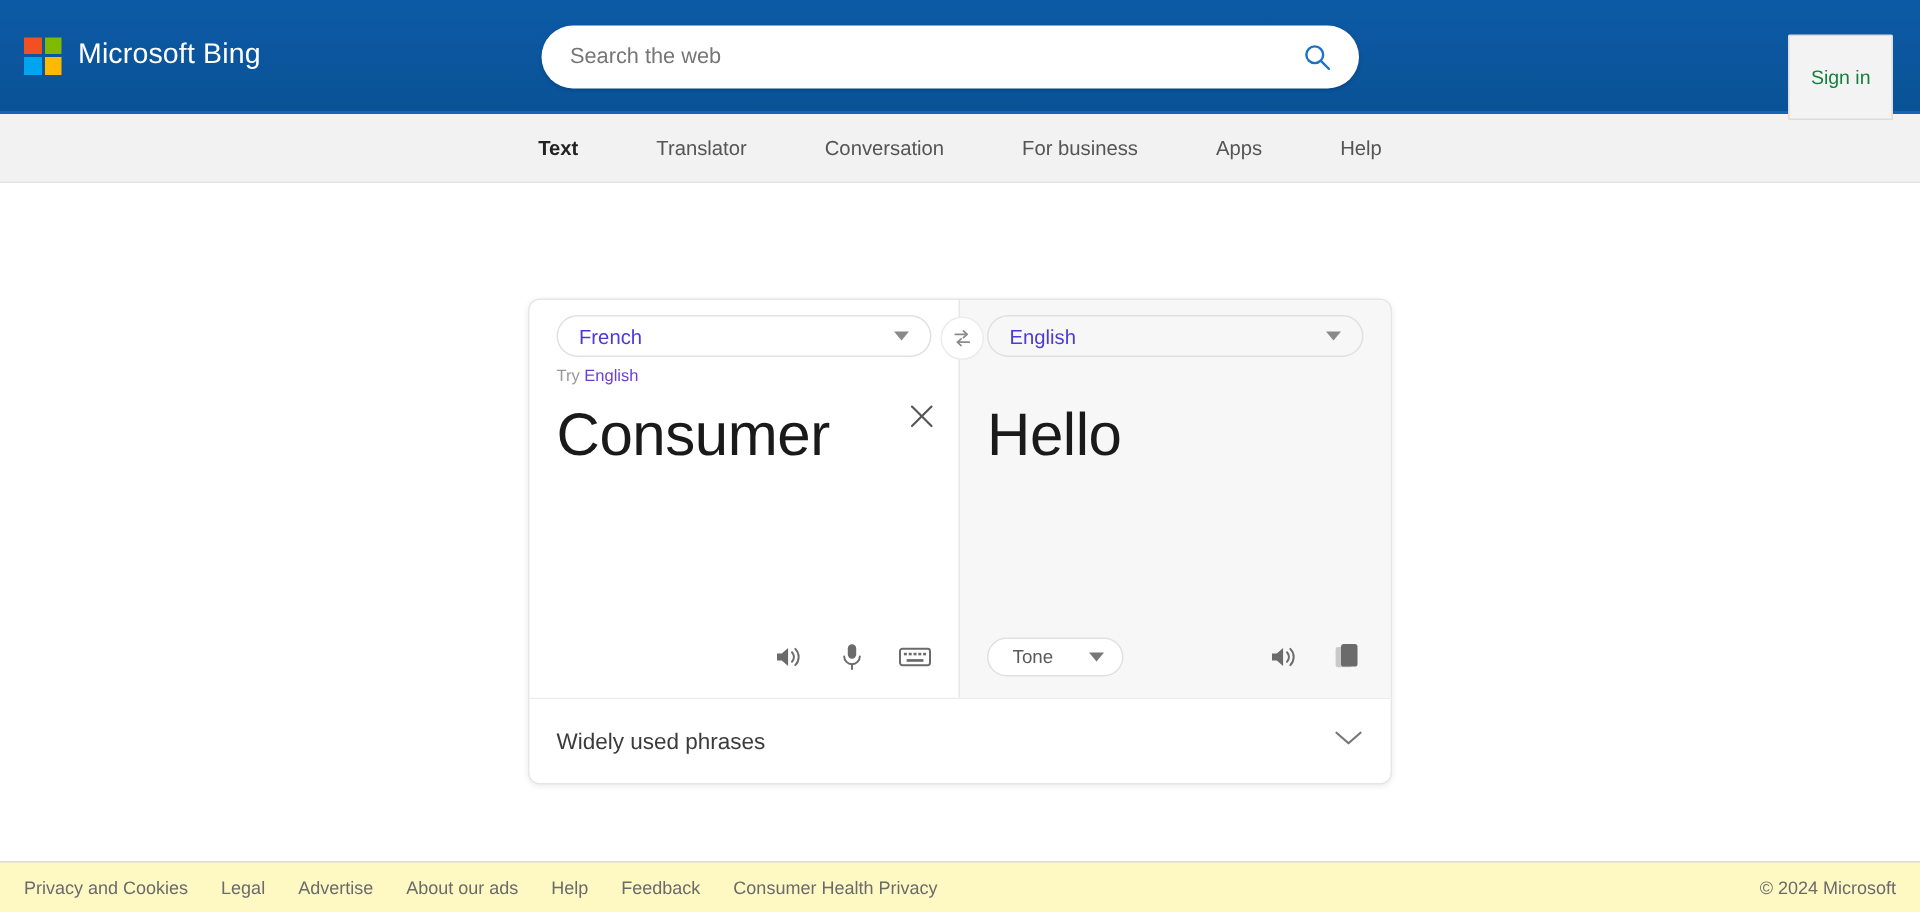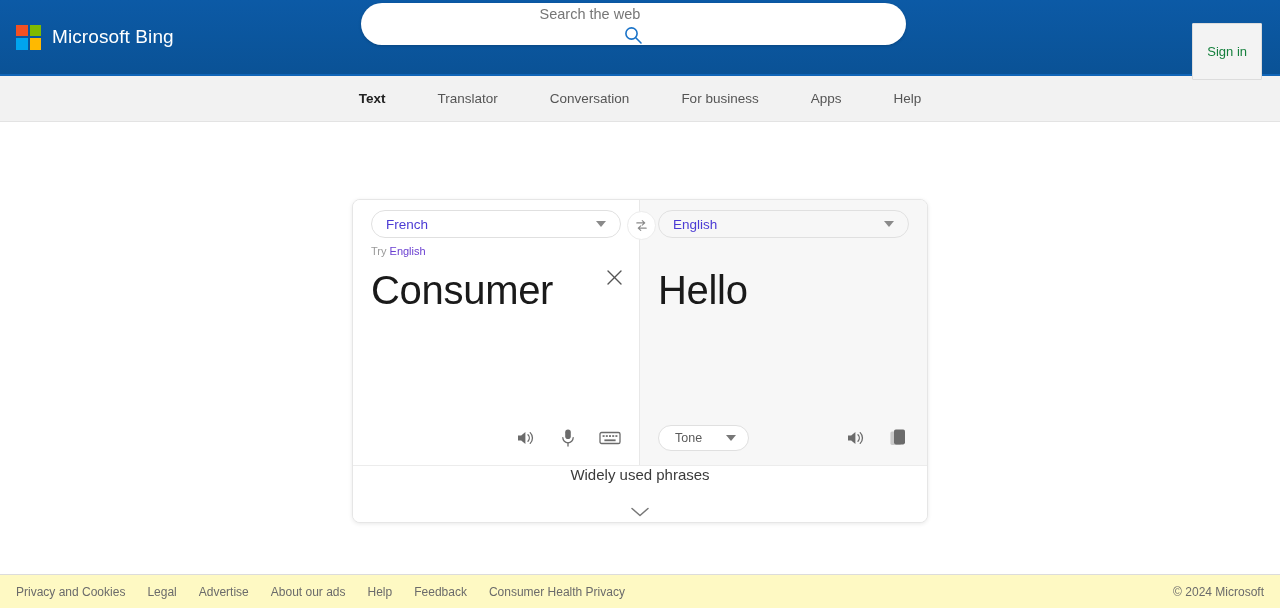--- a/index.html
+++ b/index.html
@@ -39,29 +39,28 @@
   .ms-q3 { background: #00a4ef; }
   .ms-q4 { background: #ffb900; }
   .brand-name {
     color: #ffffff;
     font-size: 19px;
     letter-spacing: .1px;
   }
 
   .searchbox {
     position: absolute;
-    left: 361px; top: 3px;
+    left: 361px; top: 17px;
     width: 545px; height: 42px;
     background: #ffffff;
     border-radius: 22px;
     display: flex;
     align-items: center;
     padding: 0 18px 0 17px;
     box-shadow: 0 1px 3px rgba(0,0,0,.18);
-    flex-direction: column;
   }
   .search-input {
     flex: 1;
     border: none; outline: none;
     font-family: "Liberation Sans", sans-serif;
     font-size: 14.5px;
     color: #222;
     background: transparent;
   }
   .search-input::placeholder { color: #767676; }
@@ -241,21 +240,20 @@
   }
 
   .phrases-row {
     height: 57px;
     border-top: 1px solid #ececec;
     background: #ffffff;
     display: flex;
     align-items: center;
     padding: 0 18px;
     cursor: pointer;
-    flex-direction: column;
   }
   .phrases-label {
     font-size: 15px;
     color: #3b3b3b;
     flex: 1;
   }
 
   
   .footer {
     height: 34px;

